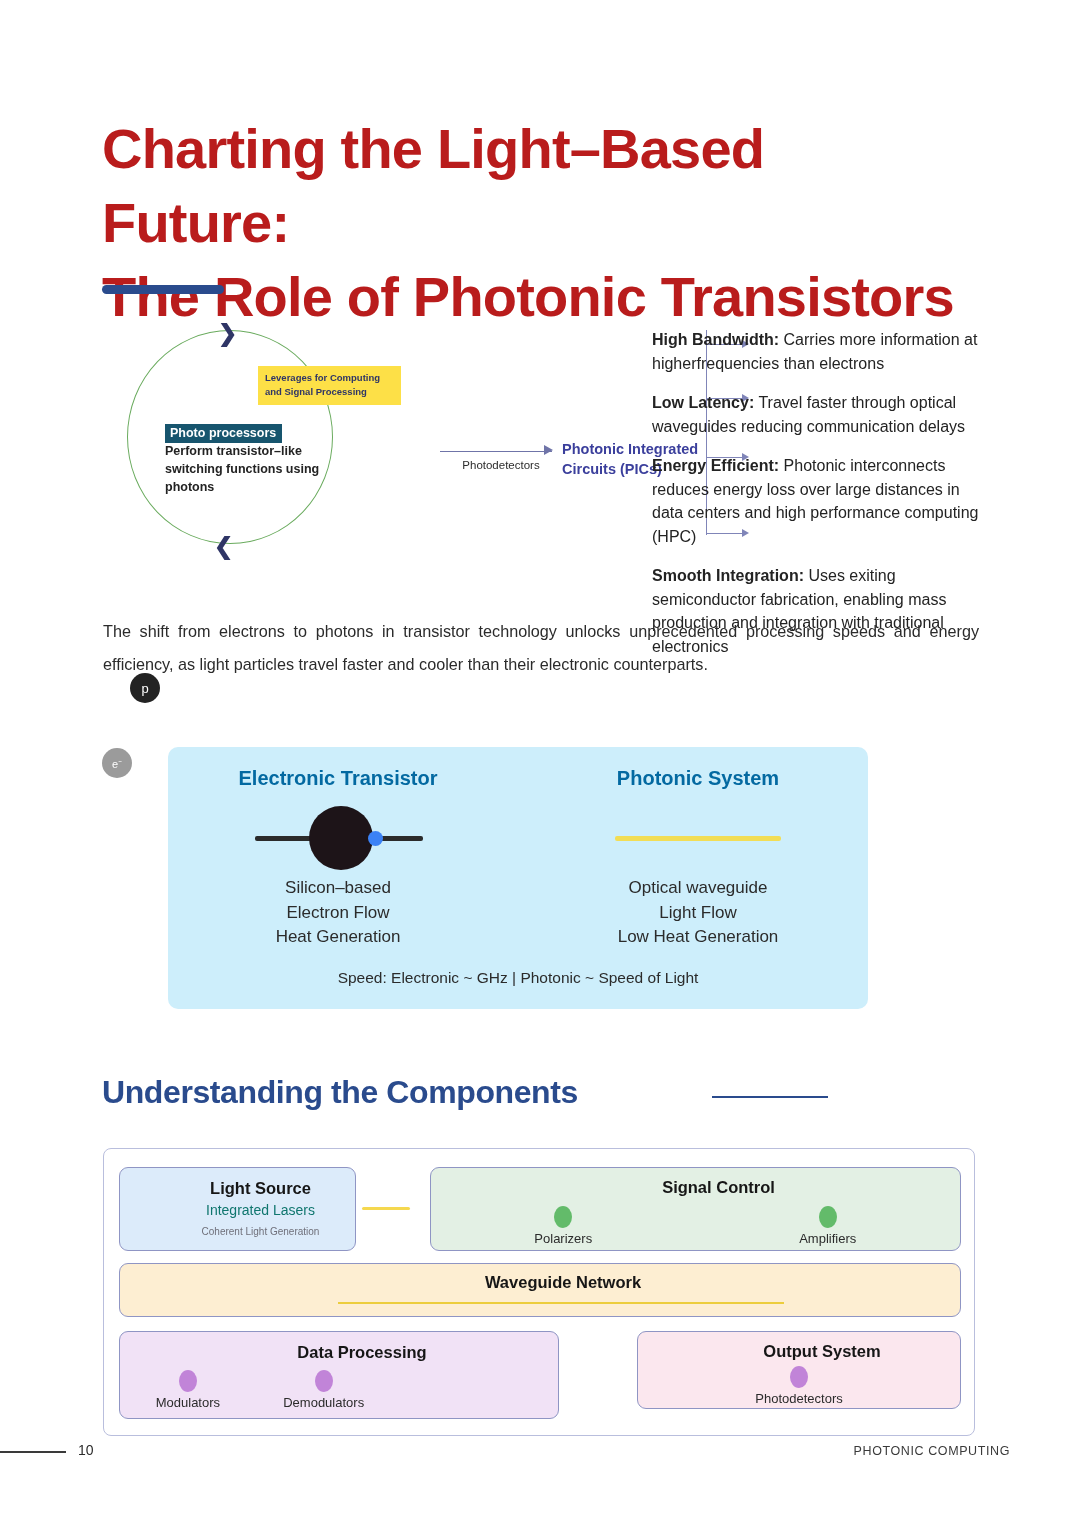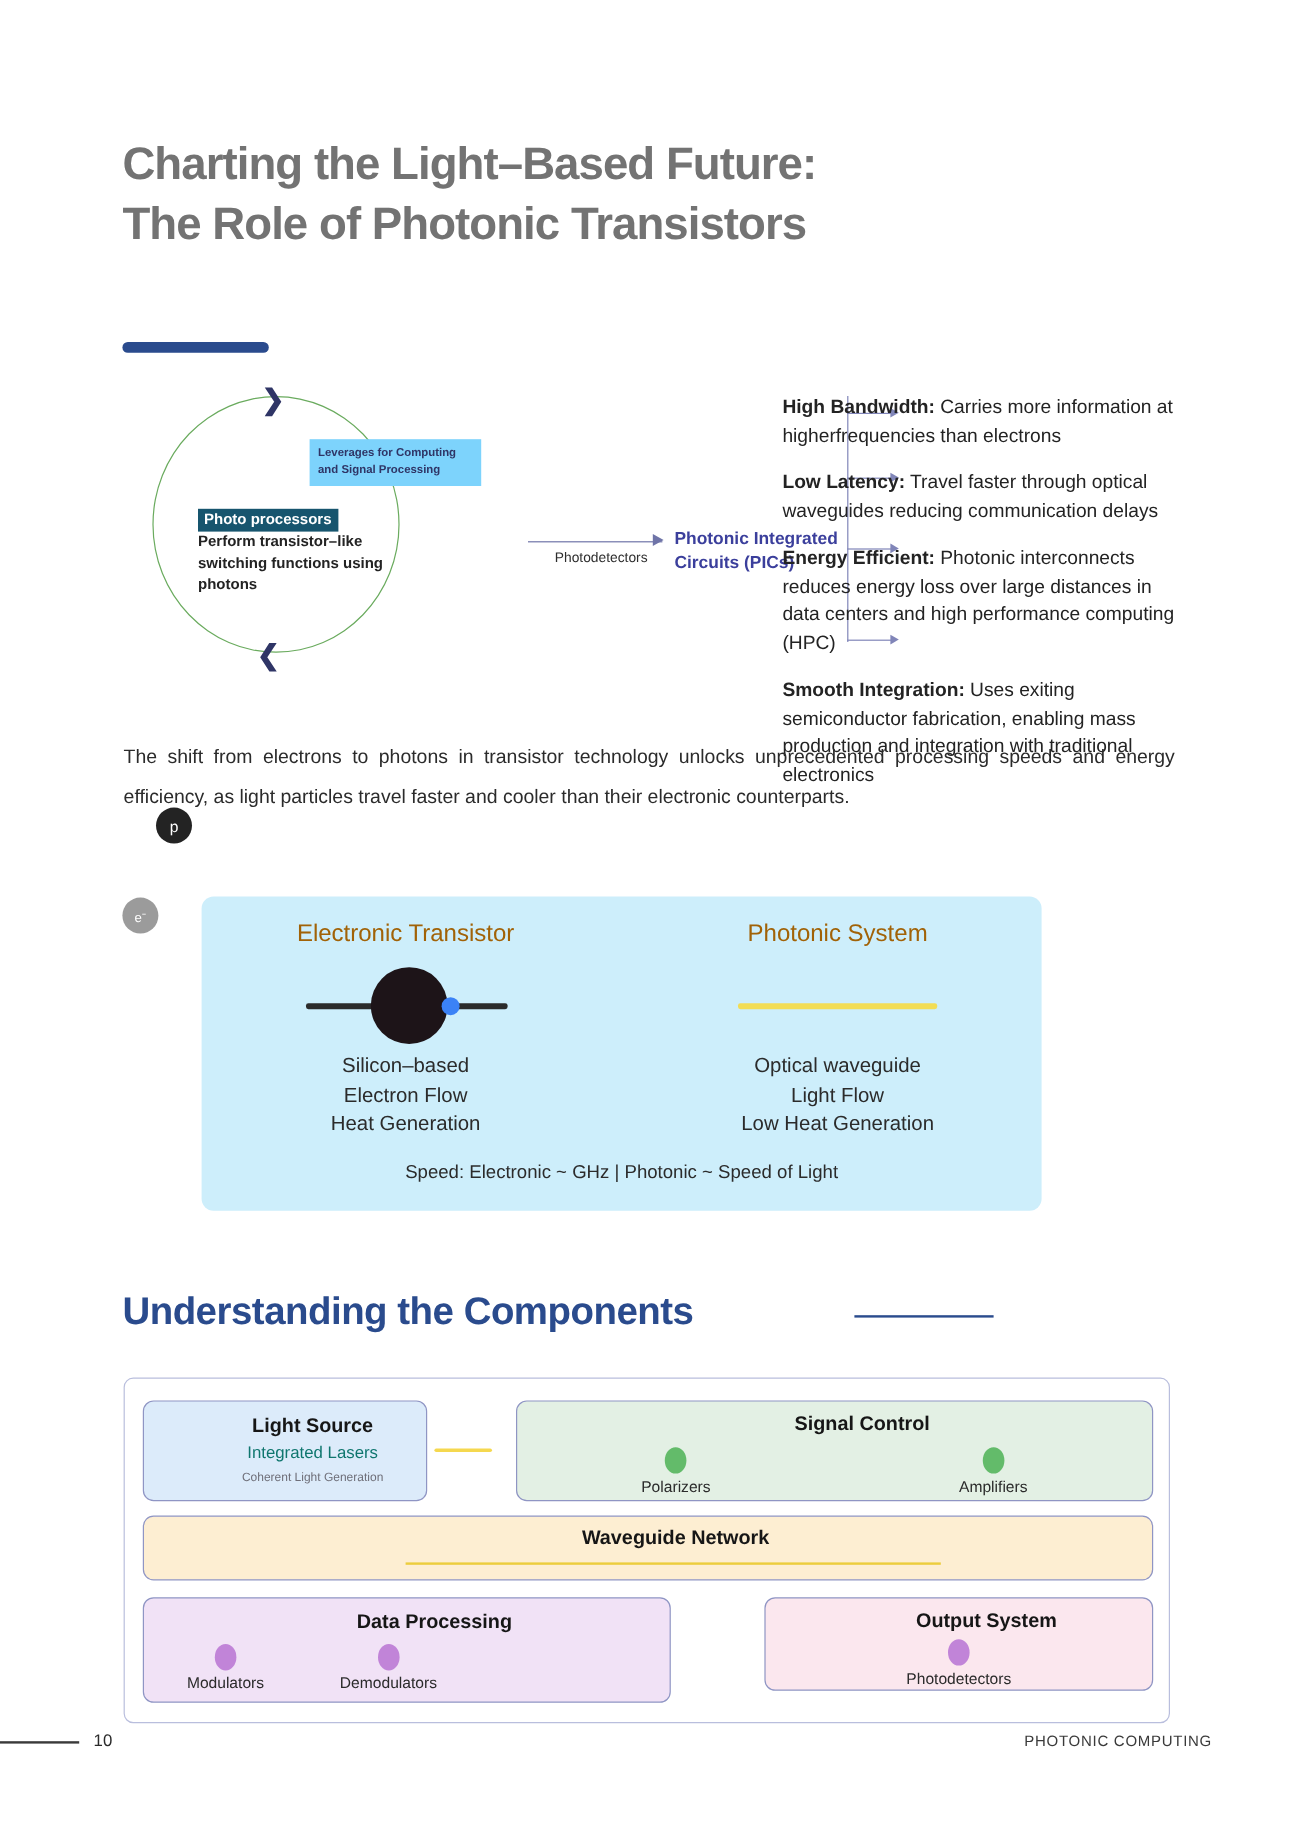--- a/index.html
+++ b/index.html
@@ -8,22 +8,22 @@
     background: #ffffff;
     font-family: "Liberation Sans", sans-serif;
     color: #1d1d1f;
     overflow: hidden;
   }
   .page { position: relative; width: 1080px; height: 1527px; background: #fff; }
 
   
   .title-block { position: absolute; left: 102px; top: 112px; width: 860px; }
   .title-line {
-    font-size: 38px; font-weight: 700; letter-spacing: -0.8px;
-    line-height: 1.32; color: #737373;
+    font-size: 56px; font-weight: 700; letter-spacing: -0.8px;
+    line-height: 1.32; color: #b91c1c;
   }
   .accent-rule {
     position: absolute; left: 102px; top: 285px;
     width: 122px; height: 9px; border-radius: 5px; background: #2a4b8d;
   }
 
   
   .diagram { position: absolute; left: 100px; top: 318px; width: 900px; height: 262px; }
 
   .circle-zone { position: absolute; left: 10px; top: 2px; width: 230px; height: 240px; }
@@ -38,21 +38,21 @@
   .node {
     position: absolute; border-radius: 50%;
     display: flex; align-items: center; justify-content: center;
     color: #ffffff; font-size: 13px; font-weight: 500;
   }
   .node-p { left: 30px; top: 355px; width: 30px; height: 30px; background: #232323; }
   .node-e { left: 2px; top: 430px; width: 30px; height: 30px; background: #9b9b9b; font-size: 11px; }
 
   .tag-leverages {
     position: absolute; left: 158px; top: 48px; width: 143px;
-    background: #7dd3fc; color: #2f3566;
+    background: #fde047; color: #2f3566;
     font-size: 9.5px; font-weight: 600; line-height: 1.45;
     padding: 5px 6px 6px 7px;
   }
 
   .photo-label {
     position: absolute; left: 65px; top: 106px;
     background: #17556e; color: #ffffff;
     font-size: 12.5px; font-weight: 700;
     padding: 2px 6px 3px 5px; display: inline-block;
   }
@@ -106,21 +106,21 @@
   }
 
   
   .compare {
     position: absolute; left: 168px; top: 747px; width: 700px; height: 262px;
     background: #cdeefb; border-radius: 10px;
   }
   .cmp-col { position: absolute; top: 0; width: 330px; text-align: center; }
   .cmp-left { left: 5px; }
   .cmp-right { left: 365px; }
-  .cmp-head { margin-top: 20px; font-size: 20px; font-weight: 400; color: #a16207; }
+  .cmp-head { margin-top: 20px; font-size: 20px; font-weight: 700; color: #0369a1; }
 
   .transistor-icon { position: relative; height: 78px; margin-top: 8px; }
   .ti-line {
     position: absolute; left: 82px; top: 38px; width: 168px; height: 5px;
     background: #2b2b2b; border-radius: 2px;
   }
   .ti-ball {
     position: absolute; left: 136px; top: 8px; width: 64px; height: 64px;
     background: #1d1418; border-radius: 50%;
   }

